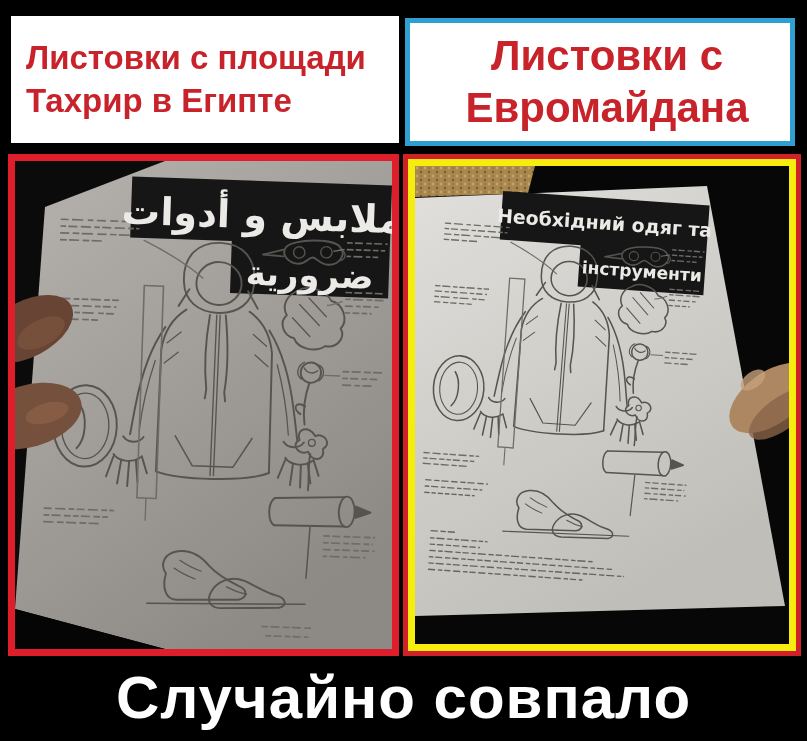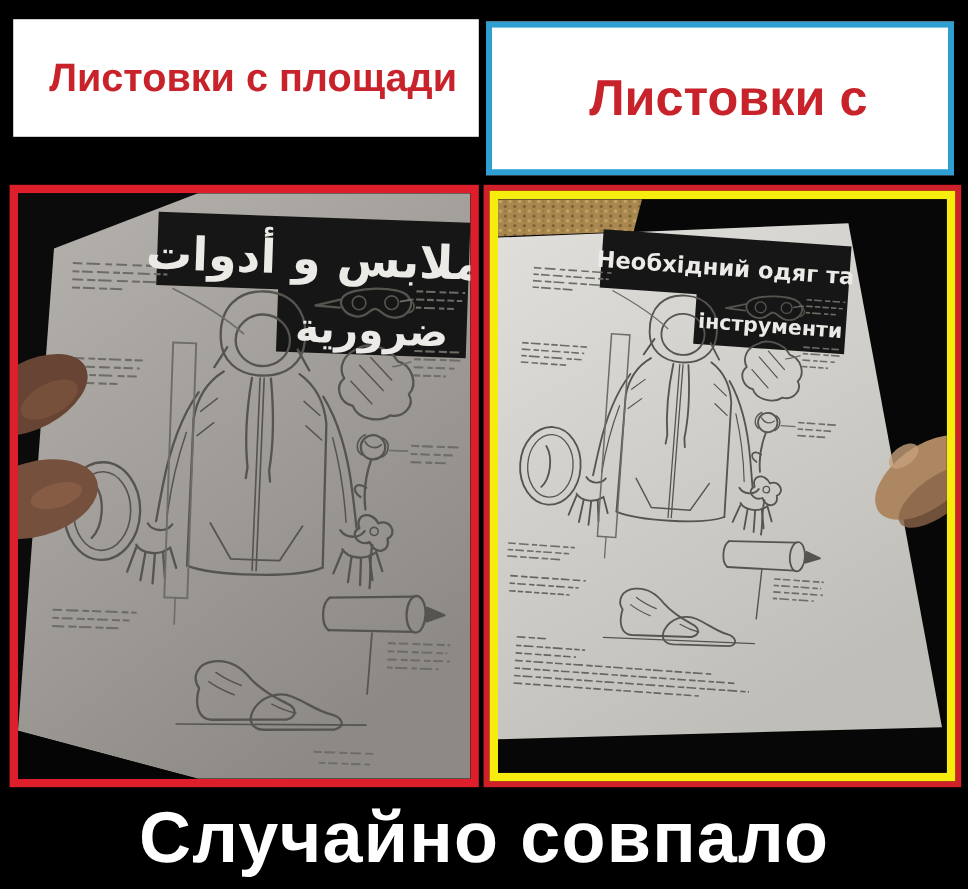--- a/index.html
+++ b/index.html
@@ -1,21 +1,21 @@
 <!DOCTYPE html>
 <html style="--background: #000000; --label-text: #c8232b; --left-photo-border: #de1e2b; --right-photo-border-outer: #d0202a; --right-photo-border-inner: #f6ec0e; --right-label-border: #2f9fd2; --caption-text: #ffffff; --paper-left: #b2afaa; --paper-right: #dbd9d5; --skin-left: #6f4a38; --skin-right: #b18a64; --couch: #a8884f;"><head>
 <meta charset="utf-8">
 <style>
   html,body{margin:0;padding:0;background:#000;}
   body{width:807px;height:741px;position:relative;overflow:hidden;
        font-family:"Liberation Sans",sans-serif;}
   .label-box{position:absolute;background:#fff;box-sizing:border-box;}
-  .label-left{left:11px;top:16px;width:388px;height:98px;
+  .label-left{left:11px;top:16px;width:388px;height:127px;
       display:flex;flex-direction:column;justify-content:center;
-      padding-left:30px;gap:6px;}
+      padding-left:15px;gap:6px;}
   .label-left .ln{font-size:33px;font-weight:bold;color:var(--label-text);line-height:1.1;}
   .label-right{left:405px;top:18px;width:390px;height:128px;
       border:5px solid var(--right-label-border);
       display:flex;flex-direction:column;justify-content:center;align-items:center;gap:8px;padding-left:14px;}
   .label-right .ln{font-size:42px;font-weight:bold;color:var(--label-text);line-height:1.05;}
   .photo-frame{position:absolute;box-sizing:border-box;background:#000;}
   .frame-left{left:8px;top:154px;width:391px;height:502px;
       border:7px solid var(--left-photo-border);}
   .frame-right{left:403px;top:154px;width:398px;height:502px;
       border:5px solid var(--right-photo-border-outer);}
@@ -134,23 +134,25 @@
     <path d="M250,322 H294" stroke-dasharray="5 2 8 3"></path>
     <path d="M250,328 H296" stroke-dasharray="7 3 5 2"></path>
     <path d="M250,334 H288" stroke-dasharray="4 2 9 3"></path>
   </g>
 </g>
 </defs>
 </svg>
 
 <div class="label-box label-left">
   <div class="ln">Листовки с площади</div>
+  <div class="ln">Тахрир в Египте</div>
 </div>
 <div class="label-box label-right">
   <div class="ln">Листовки с</div>
+  <div class="ln">Евромайдана</div>
 </div>
 
 <div class="photo-frame frame-left">
   <svg width="377" height="488" viewBox="0 0 377 488">
     <defs>
       <linearGradient id="paperL" x1="0" y1="0" x2="0.6" y2="1">
         <stop offset="0" stop-color="#b6b3ae"></stop>
           <stop offset="1" stop-color="#8d8984"></stop>
       </linearGradient>
     </defs>

